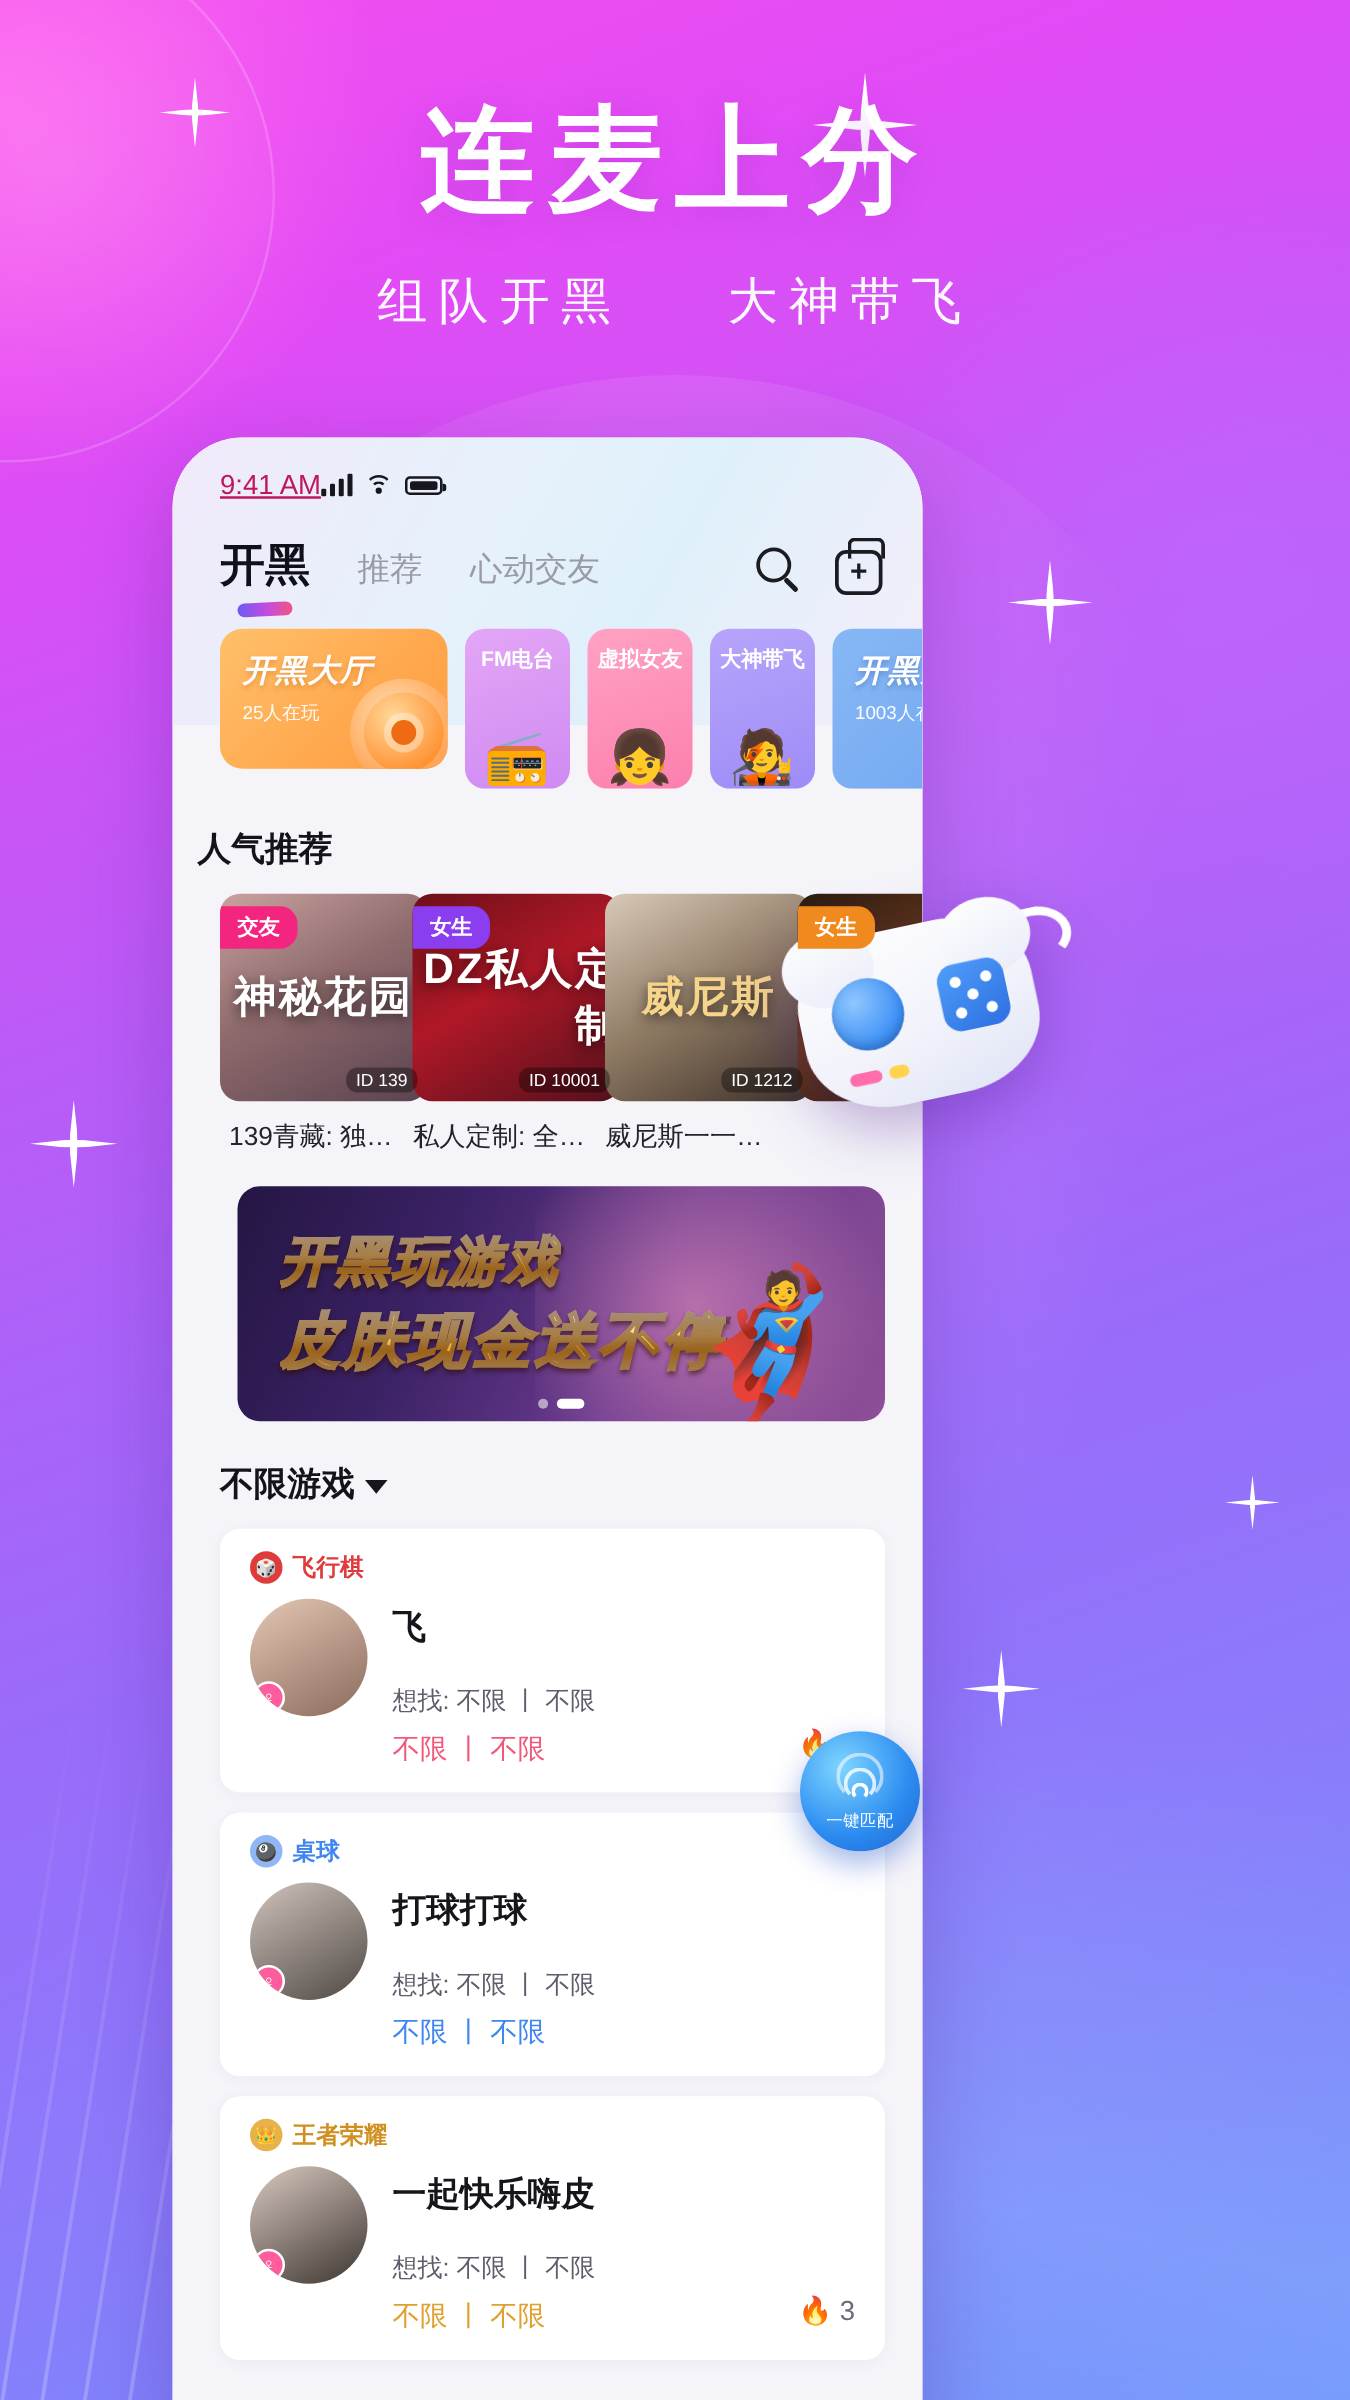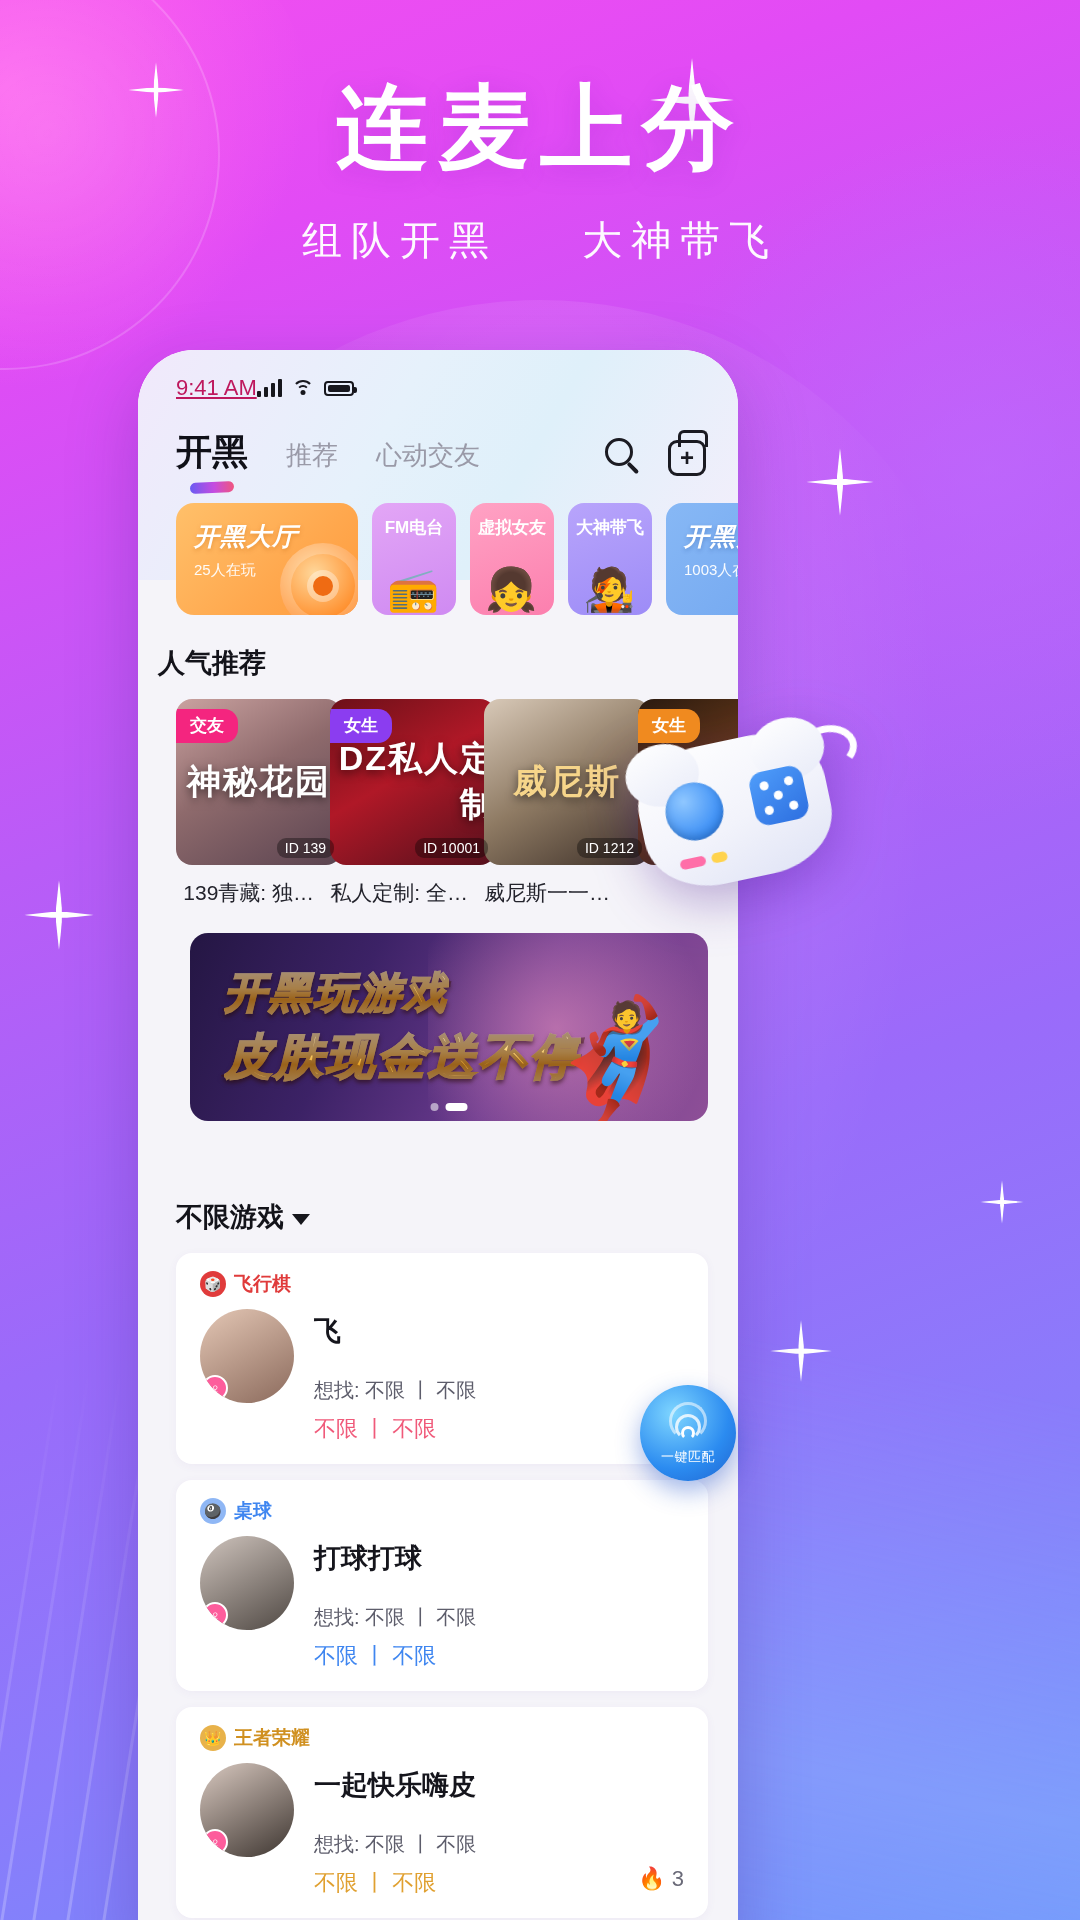--- a/index.html
+++ b/index.html
@@ -157,21 +157,21 @@
     border-radius: 50%;
     background: radial-gradient(circle at 40% 35%, #ffd79a, #ff8d2a 65%, #f2701a);
     box-shadow: inset 0 0 0 11px rgba(255,255,255,.22);
   }
   .cat-big .orb:after {
     content:""; position:absolute; left:50%; top:50%; width:20px; height:20px;
     transform: translate(-50%,-50%); border-radius:50%; background:#ef6b13;
     box-shadow: 0 0 0 6px rgba(255,255,255,.35);
   }
   .cat-sm {
-    flex: none; width: 84px; height: 112px; border-radius: 16px;
+    flex: none; width: 84px; height: 128px; border-radius: 16px;
     position: relative; overflow: hidden; color: #fff;
     display: flex; flex-direction: column; align-items: center; padding-top: 13px;
   }
   .cat-sm .lab { font-size: 17px; font-weight: 600; white-space: nowrap; }
   .cat-sm .art { position: absolute; bottom: 4px; left: 50%; transform: translateX(-50%); font-size: 42px; line-height: 1; }
   .cat-fm  { background: linear-gradient(160deg, #e3a6f6, #cf8af2); }
   .cat-gf  { background: linear-gradient(160deg, #ffa2c4, #fc7fae); }
   .cat-bf  { background: linear-gradient(160deg, #b8a4fb, #9d8cf7); }
   .cat-blue{
     width: 182px;
@@ -225,21 +225,21 @@
   .banner .b1 { top: 32px; }
   .banner .b2 { top: 92px; font-size: 48px; text-align: right; }
   .banner-glow { position: absolute; right: -40px; top: -40px; width: 320px; height: 270px;
     background: radial-gradient(circle at 40% 50%, rgba(255,160,200,.5), rgba(120,60,180,0) 65%); }
   .banner-fig { position: absolute; right: 18px; bottom: 0; font-size: 120px; line-height: 1; opacity: .95; }
   .banner-dots { position: absolute; left: 50%; bottom: 10px; transform: translateX(-50%); display: flex; gap: 7px; align-items: center; }
   .banner-dots i { width: 8px; height: 8px; border-radius: 50%; background: rgba(255,255,255,.55); }
   .banner-dots i.on { width: 22px; border-radius: 5px; background: #fff; }
 
   
-  .filter-row { display: flex; align-items: center; gap: 8px; padding: 32px 0 0 38px; margin-top: 46px; }
+  .filter-row { display: flex; align-items: center; gap: 8px; padding: 32px 0 0 38px; }
   .filter-label { font-size: 27px; font-weight: 800; color: #13131a; }
   .caret { width: 0; height: 0; border-left: 9px solid transparent; border-right: 9px solid transparent; border-top: 11px solid #16161c; margin-top: 5px; }
 
   
   .room-list { padding: 18px 30px 0 38px; display: flex; flex-direction: column; gap: 16px; }
   .room-card { background: #fff; border-radius: 16px; padding: 18px 22px 20px 24px; position: relative; box-shadow: 0 2px 10px rgba(90,60,150,.05); }
   .room-game { display: inline-flex; align-items: center; gap: 8px; font-size: 19px; font-weight: 800; }
   .room-game .gicon { width: 26px; height: 26px; border-radius: 50%; display: inline-flex; align-items: center; justify-content: center; font-size: 14px; color: #fff; }
   .room-body { display: flex; gap: 20px; margin-top: 12px; align-items: flex-start; }
   .room-avatar { width: 94px; height: 94px; border-radius: 50%; position: relative; flex: none; overflow: hidden; }

